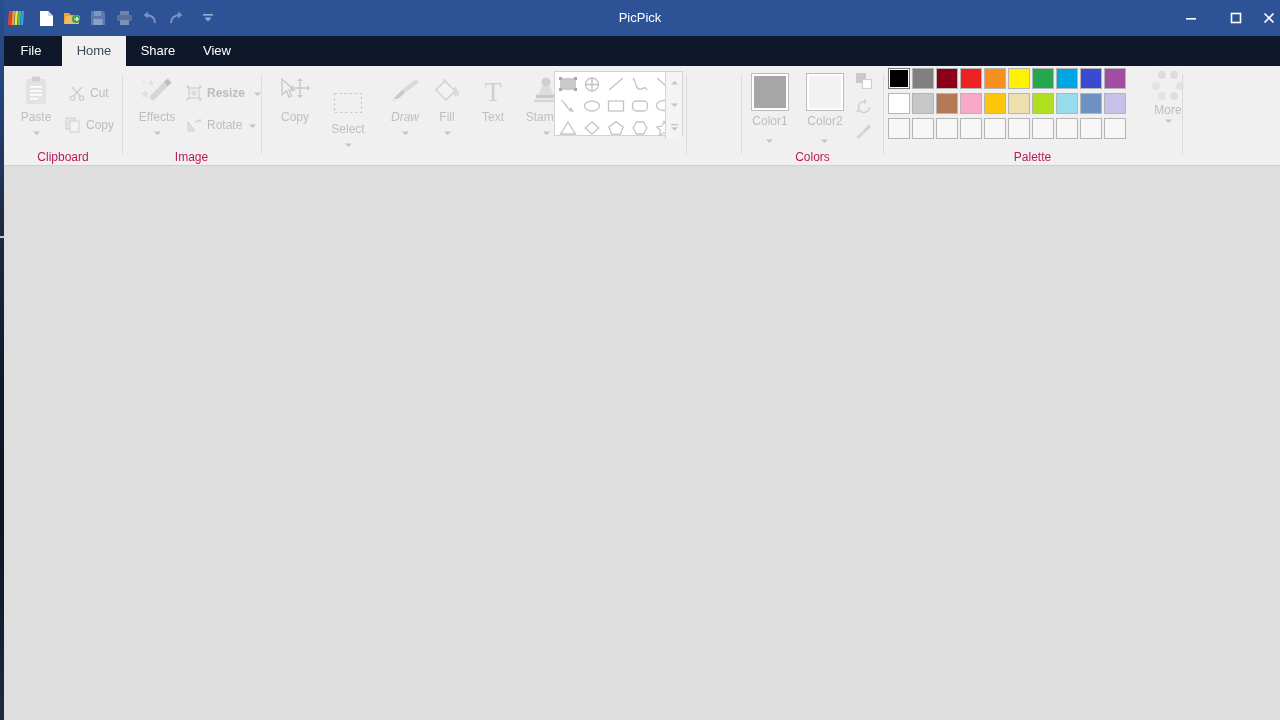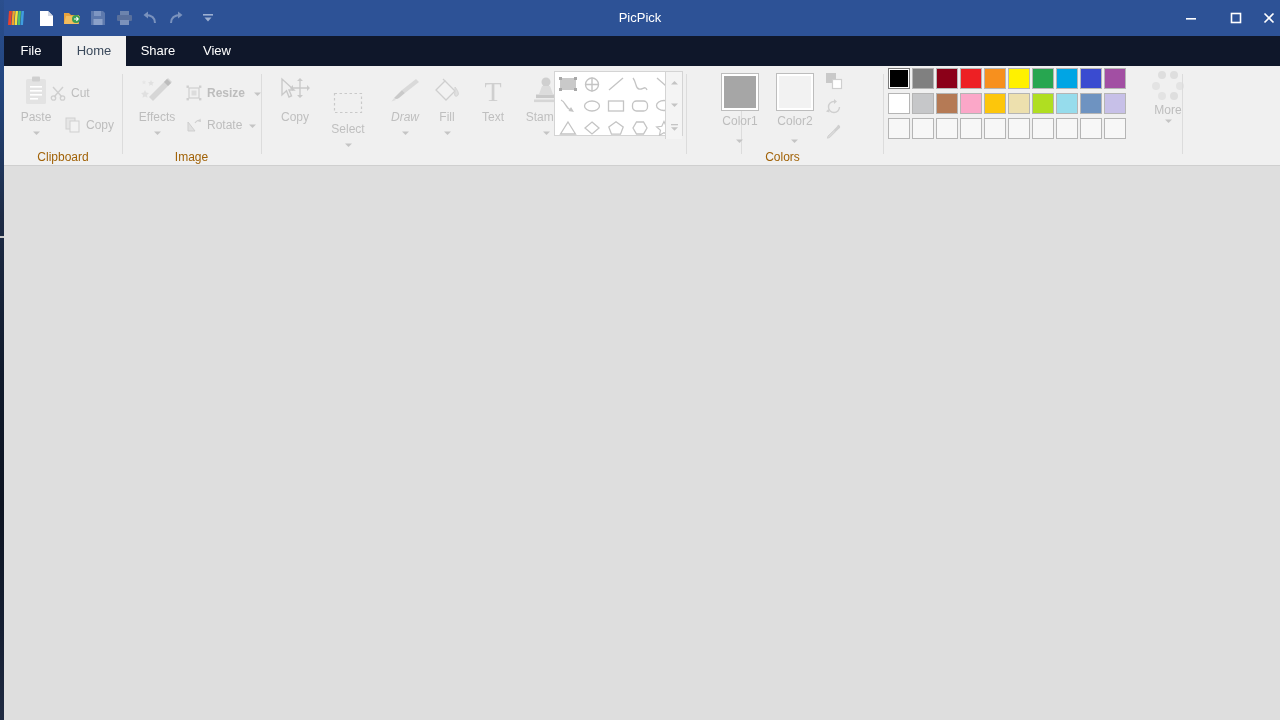--- a/index.html
+++ b/index.html
@@ -58,21 +58,21 @@
 
   
   .ribbon {
     position: absolute; left: 0; top: 66px; width: 1280px; height: 100px;
     background: #f0f0f0; border-bottom: 1px solid #cfcfcf;
   }
   .grp { position: absolute; top: 0; height: 100px; }
   .grp-sep { position: absolute; top: 8px; width: 1px; height: 80px; background: #dcdcdc; }
   .grp-title {
     position: absolute; bottom: 2px; width: 100%; text-align: center;
-    font-size: 12px; color: #a16207;
+    font-size: 12px; color: #be185d;
   }
 
   .rbtn {
     position: absolute; display: flex; flex-direction: column; align-items: center;
     cursor: default; color: #bdbdbd; font-size: 12px;
   }
   .rbtn .lbl { margin-top: 2px; white-space: nowrap; }
   .rbtn.big .ico { height: 34px; display:flex; align-items:center; justify-content:center; }
   .caret { width: 9px; height: 6px; margin-top: 1px; }
 
@@ -243,21 +243,21 @@
           </svg>
         </span>
         <span class="lbl">Paste</span>
         <span class="caret">
           <svg width="9" height="6" viewBox="0 0 9 6">
               <path d="M1 1.5 L8 1.5 L4.5 5 Z" fill="#c4c4c4"></path>
             </svg>
         </span>
       </div>
 
-      <div class="rbtn small" style="left:45px; top:18px;text-align:right;">
+      <div class="rbtn small" style="left:64px; top:18px;text-align:right;">
         <span class="ico">
           <svg width="16" height="16" viewBox="0 0 16 16">
             <path d="M3 2 L12 12 M13 2 L4 12" stroke="#cfcfcf" stroke-width="1.4" fill="none"></path>
             <circle cx="3.5" cy="13" r="2.2" fill="none" stroke="#cfcfcf" stroke-width="1.3"></circle>
             <circle cx="12.5" cy="13" r="2.2" fill="none" stroke="#cfcfcf" stroke-width="1.3"></circle>
           </svg>
         </span>
         <span class="lbl">Cut</span>
       </div>
 
@@ -525,21 +525,21 @@
             </svg>
           </div>
         </div>
       </div>
 
     </div>
     <div class="grp-sep" style="left:686px;"></div>
 
     <div class="grp-sep" style="left:741px;"></div>
 
-    <div class="grp" style="left:712px; width:141px;">
+    <div class="grp" style="left:742px; width:141px;">
 
       <div class="sw-big" style="left:9px; top:7px;">
         <i style="background:#a6a6a6"></i>
       </div>
       <div style="position:absolute; left:5px; top:48px; width:46px; text-align:center; font-size:12px; color:#bdbdbd;">Color1</div>
       <div style="position:absolute; left:23px; top:64px;">
         <svg width="9" height="6" viewBox="0 0 9 6">
             <path d="M1 1.5 L8 1.5 L4.5 5 Z" fill="#c4c4c4"></path>
           </svg>
       </div>
@@ -624,20 +624,21 @@
           </svg>
         </div>
         <div style="text-align:center; font-size:12px; color:#bdbdbd; margin-top:1px;">More</div>
         <div style="display:flex; justify-content:center; margin-top:1px;">
           <svg width="9" height="6" viewBox="0 0 9 6">
               <path d="M1 1.5 L8 1.5 L4.5 5 Z" fill="#c4c4c4"></path>
             </svg>
         </div>
       </div>
 
+      <div class="grp-title">Palette</div>
     </div>
     <div class="grp-sep" style="left:1182px;"></div>
 
   </div>
 
   <div class="canvas" style="background: rgb(222, 222, 222);"></div>
 
 </div>
 
 </body></html>

